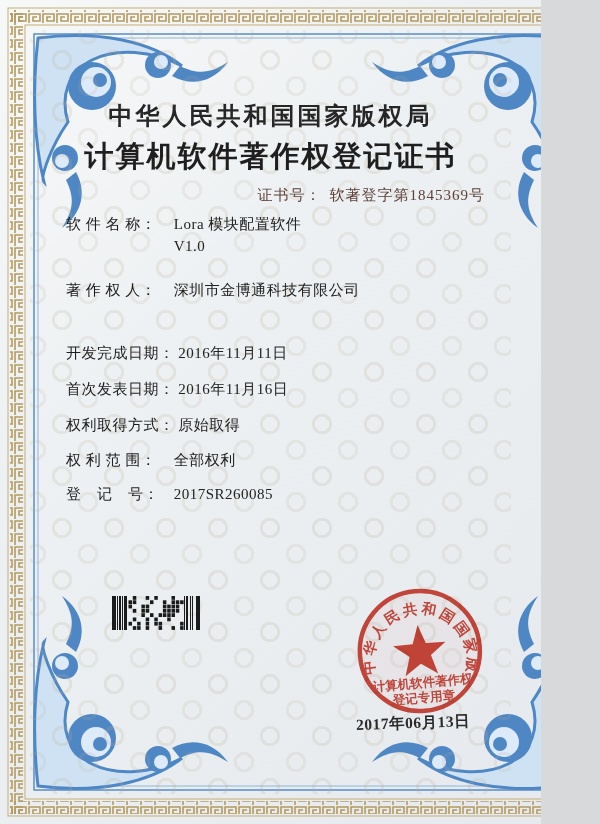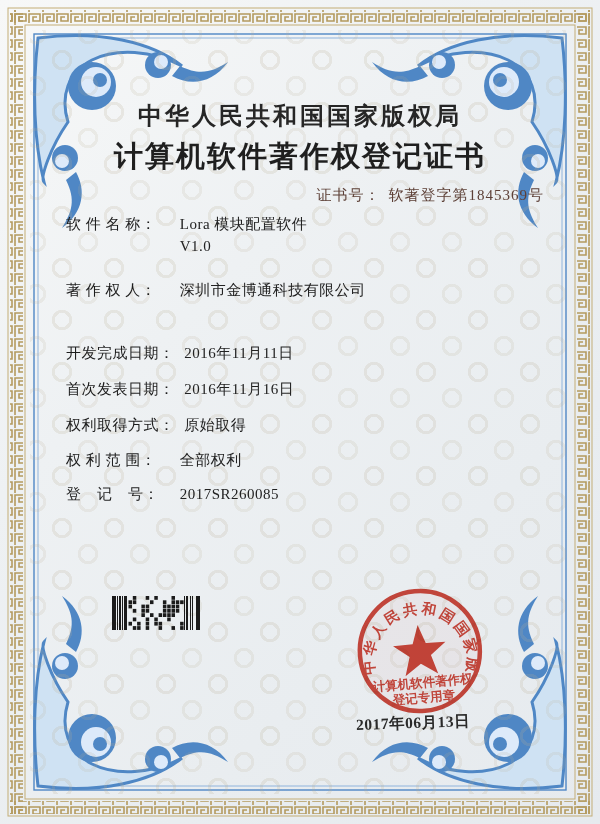--- a/index.html
+++ b/index.html
@@ -1,17 +1,17 @@
 <!DOCTYPE html>
 <html><head>
 <meta charset="utf-8">
 <style>
   html,body{margin:0;padding:0;background:#d8d9da;}
   .cert{
-    position:relative;width:600px;height:824px;overflow:hidden;
+    position:relative;width:541px;height:824px;overflow:hidden;
     background:linear-gradient(135deg,#f7f8f8 0%,#eef1f3 35%,#e9edf0 70%,#e6eaee 100%);
     font-family:"Liberation Serif","DejaVu Serif",serif;color:#2d2d2d;
   }
   .watermark{
     position:absolute;inset:30px;pointer-events:none;
     background-image:
       radial-gradient(circle, rgba(0,0,0,0) 0 7px, rgba(184,172,146,0.20) 7px 10px, rgba(0,0,0,0) 10.5px),
       radial-gradient(circle, rgba(0,0,0,0) 0 7px, rgba(184,172,146,0.16) 7px 10px, rgba(0,0,0,0) 10.5px);
     background-size:52px 52px,52px 52px;
     background-position:6px 4px,32px 30px;
@@ -20,21 +20,21 @@
   .content{position:absolute;inset:0;}
   .abs{position:absolute;}
   .issuer{left:0;right:0;top:100px;text-align:center;font-size:24px;font-weight:bold;
           letter-spacing:3px;color:#262626;}
   .doc-title{left:0;right:0;top:137px;text-align:center;font-size:29px;font-weight:bold;
           letter-spacing:2px;color:#1f1f1f;}
   .cert-no{right:56px;top:186px;font-size:15px;color:#5d4037;letter-spacing:1px;}
   .cert-no .num{margin-left:8px;}
   .row{left:66px;font-size:15px;line-height:22px;color:#222;}
   .row .lbl{display:inline-block;min-width:104px;font-weight:400;letter-spacing:0.5px;color:#1c1c1c;vertical-align:top;}
-  .row .val{display:inline-block;margin-left:6px;vertical-align:top;letter-spacing:0.5px;}
+  .row .val{display:inline-block;vertical-align:top;letter-spacing:0.5px;}
   .statement{left:62px;top:521px;width:478px;font-size:15px;line-height:31px;
              text-indent:2em;text-align:justify;color:#1e1e1e;letter-spacing:0.5px;}
   .barcode{left:112px;top:596px;width:88px;height:34px;}
   .serial{left:106px;top:722px;font-size:18px;color:#111;}
   .serial .no-label{font-weight:bold;font-style:italic;letter-spacing:1px;}
   .serial .no-num{font-family:"DejaVu Sans Mono","Liberation Mono",monospace;
                   font-size:15px;color:#a03a32;letter-spacing:2px;margin-left:10px;font-weight:600;}
   .seal-wrap{left:348px;top:581px;width:144px;height:144px;transform:rotate(-5deg);opacity:0.92;
              mix-blend-mode:multiply;}
   .issue-date{left:356px;top:713px;font-size:15.5px;font-weight:bold;color:#2a2a2a;

